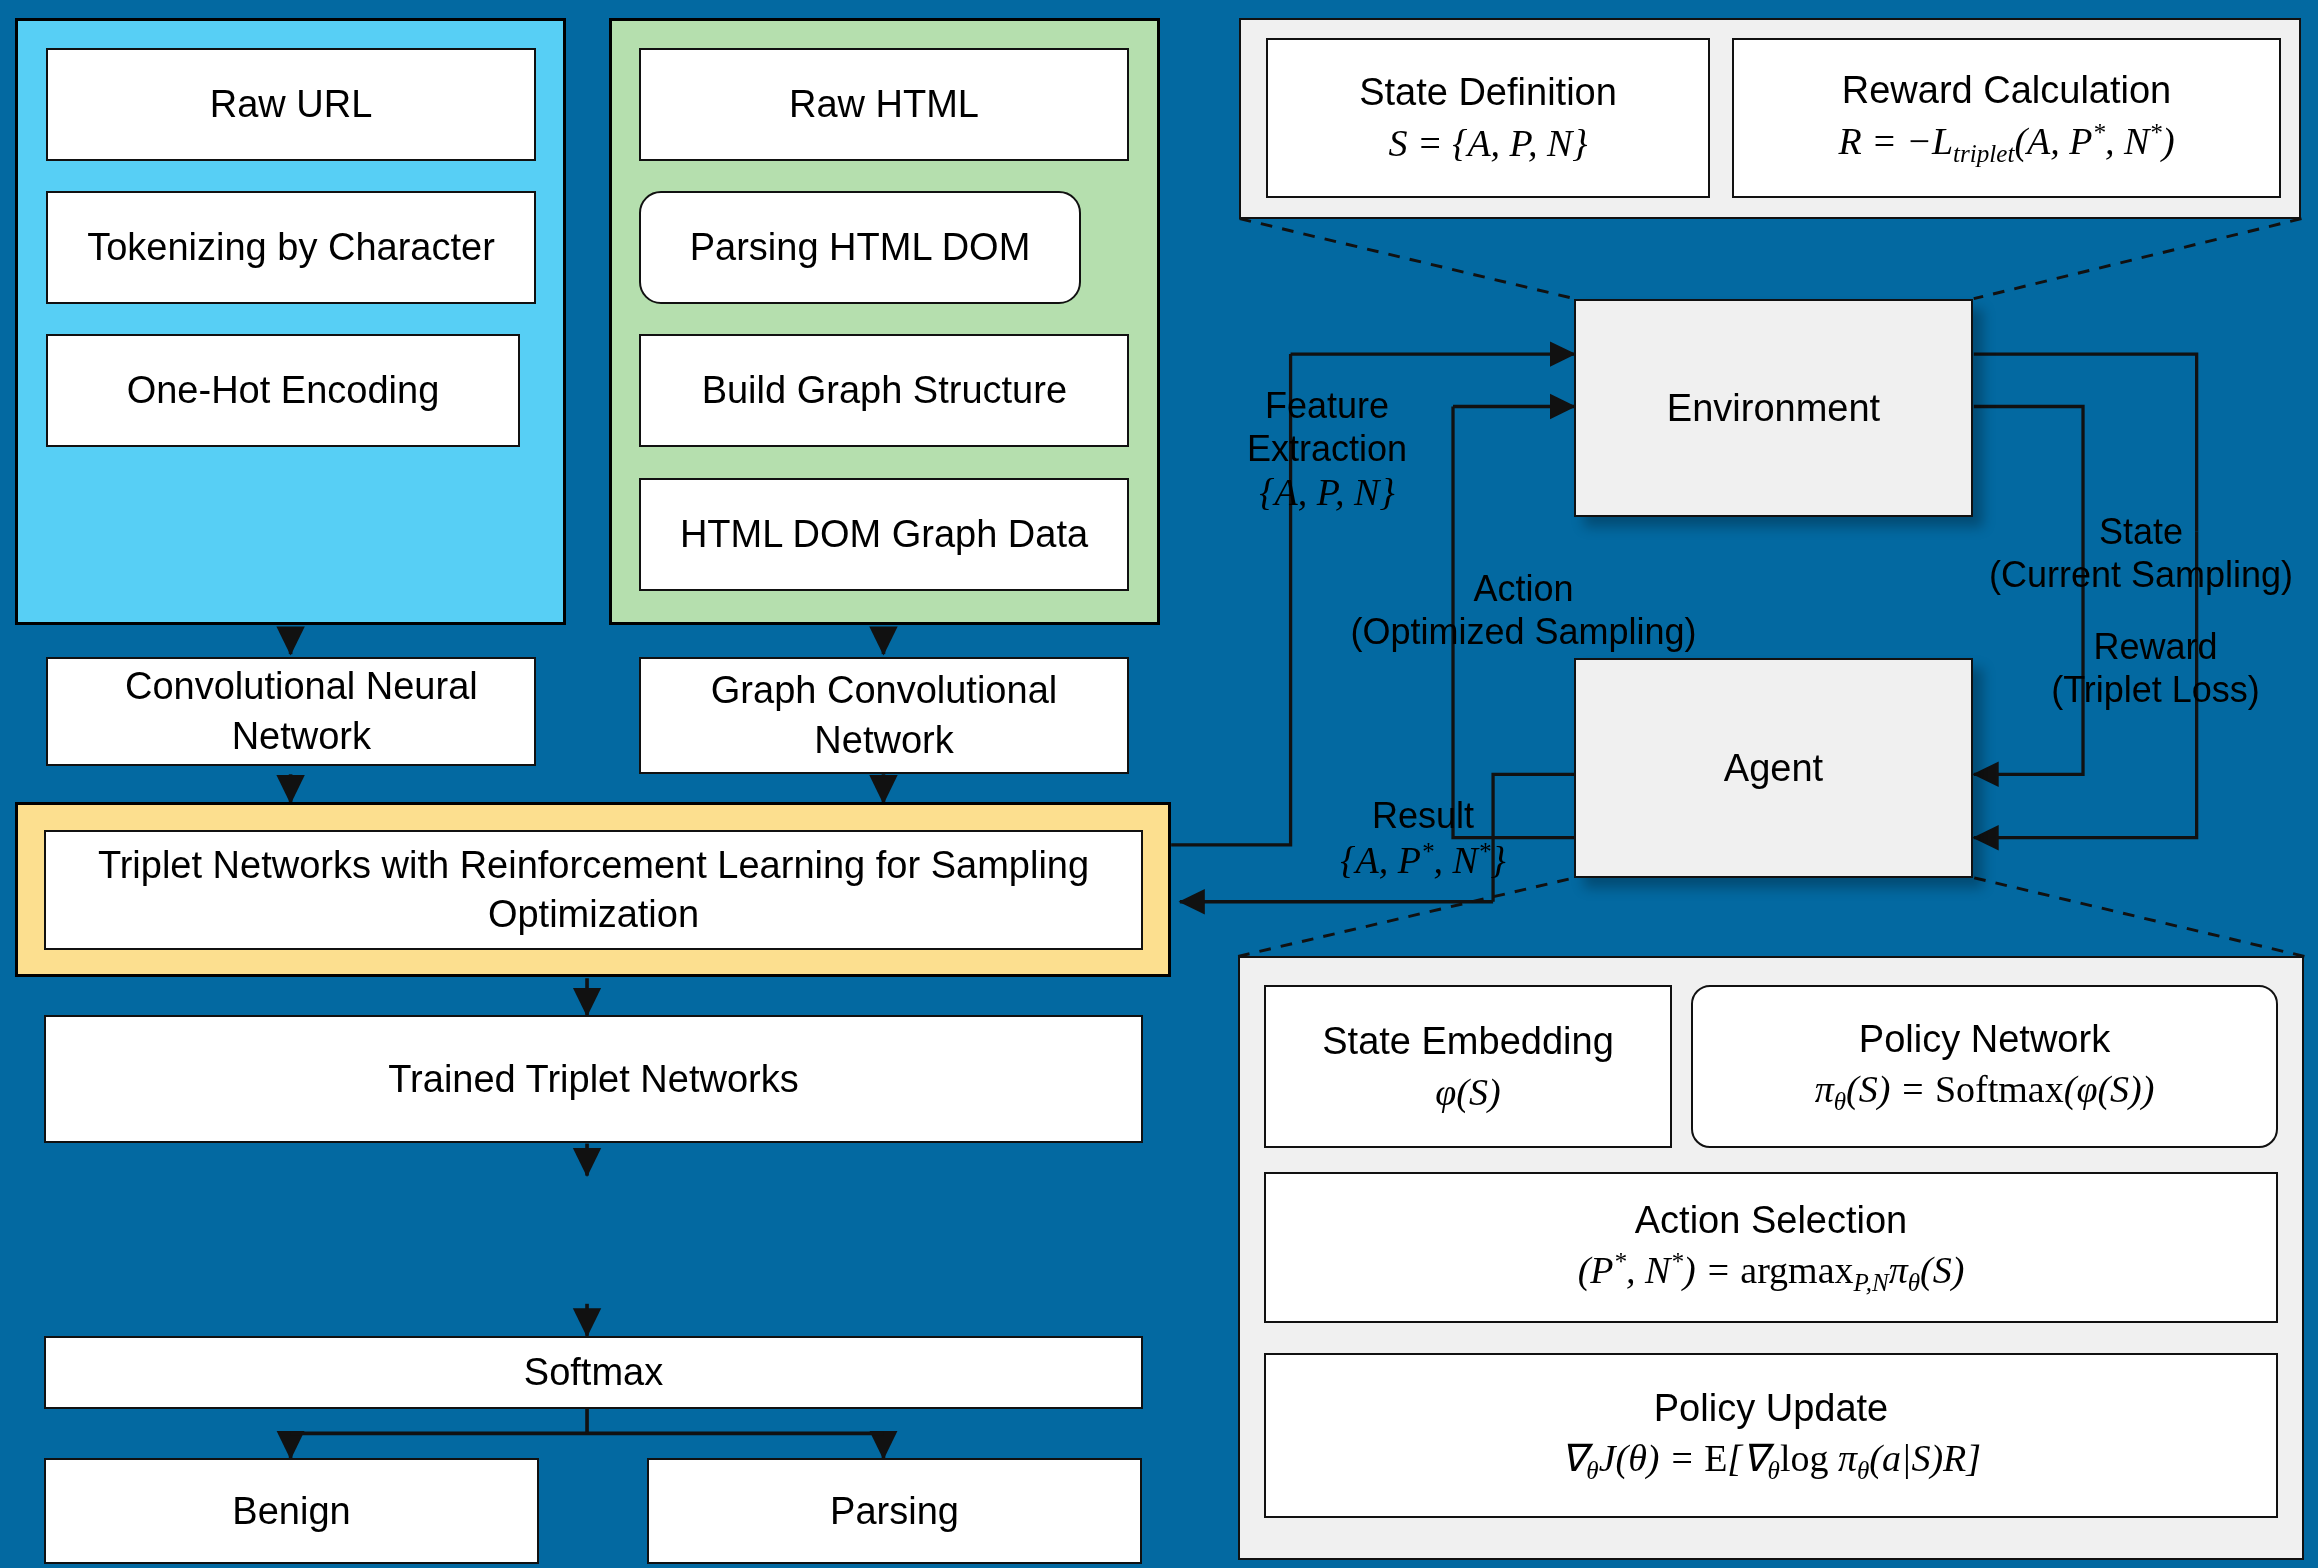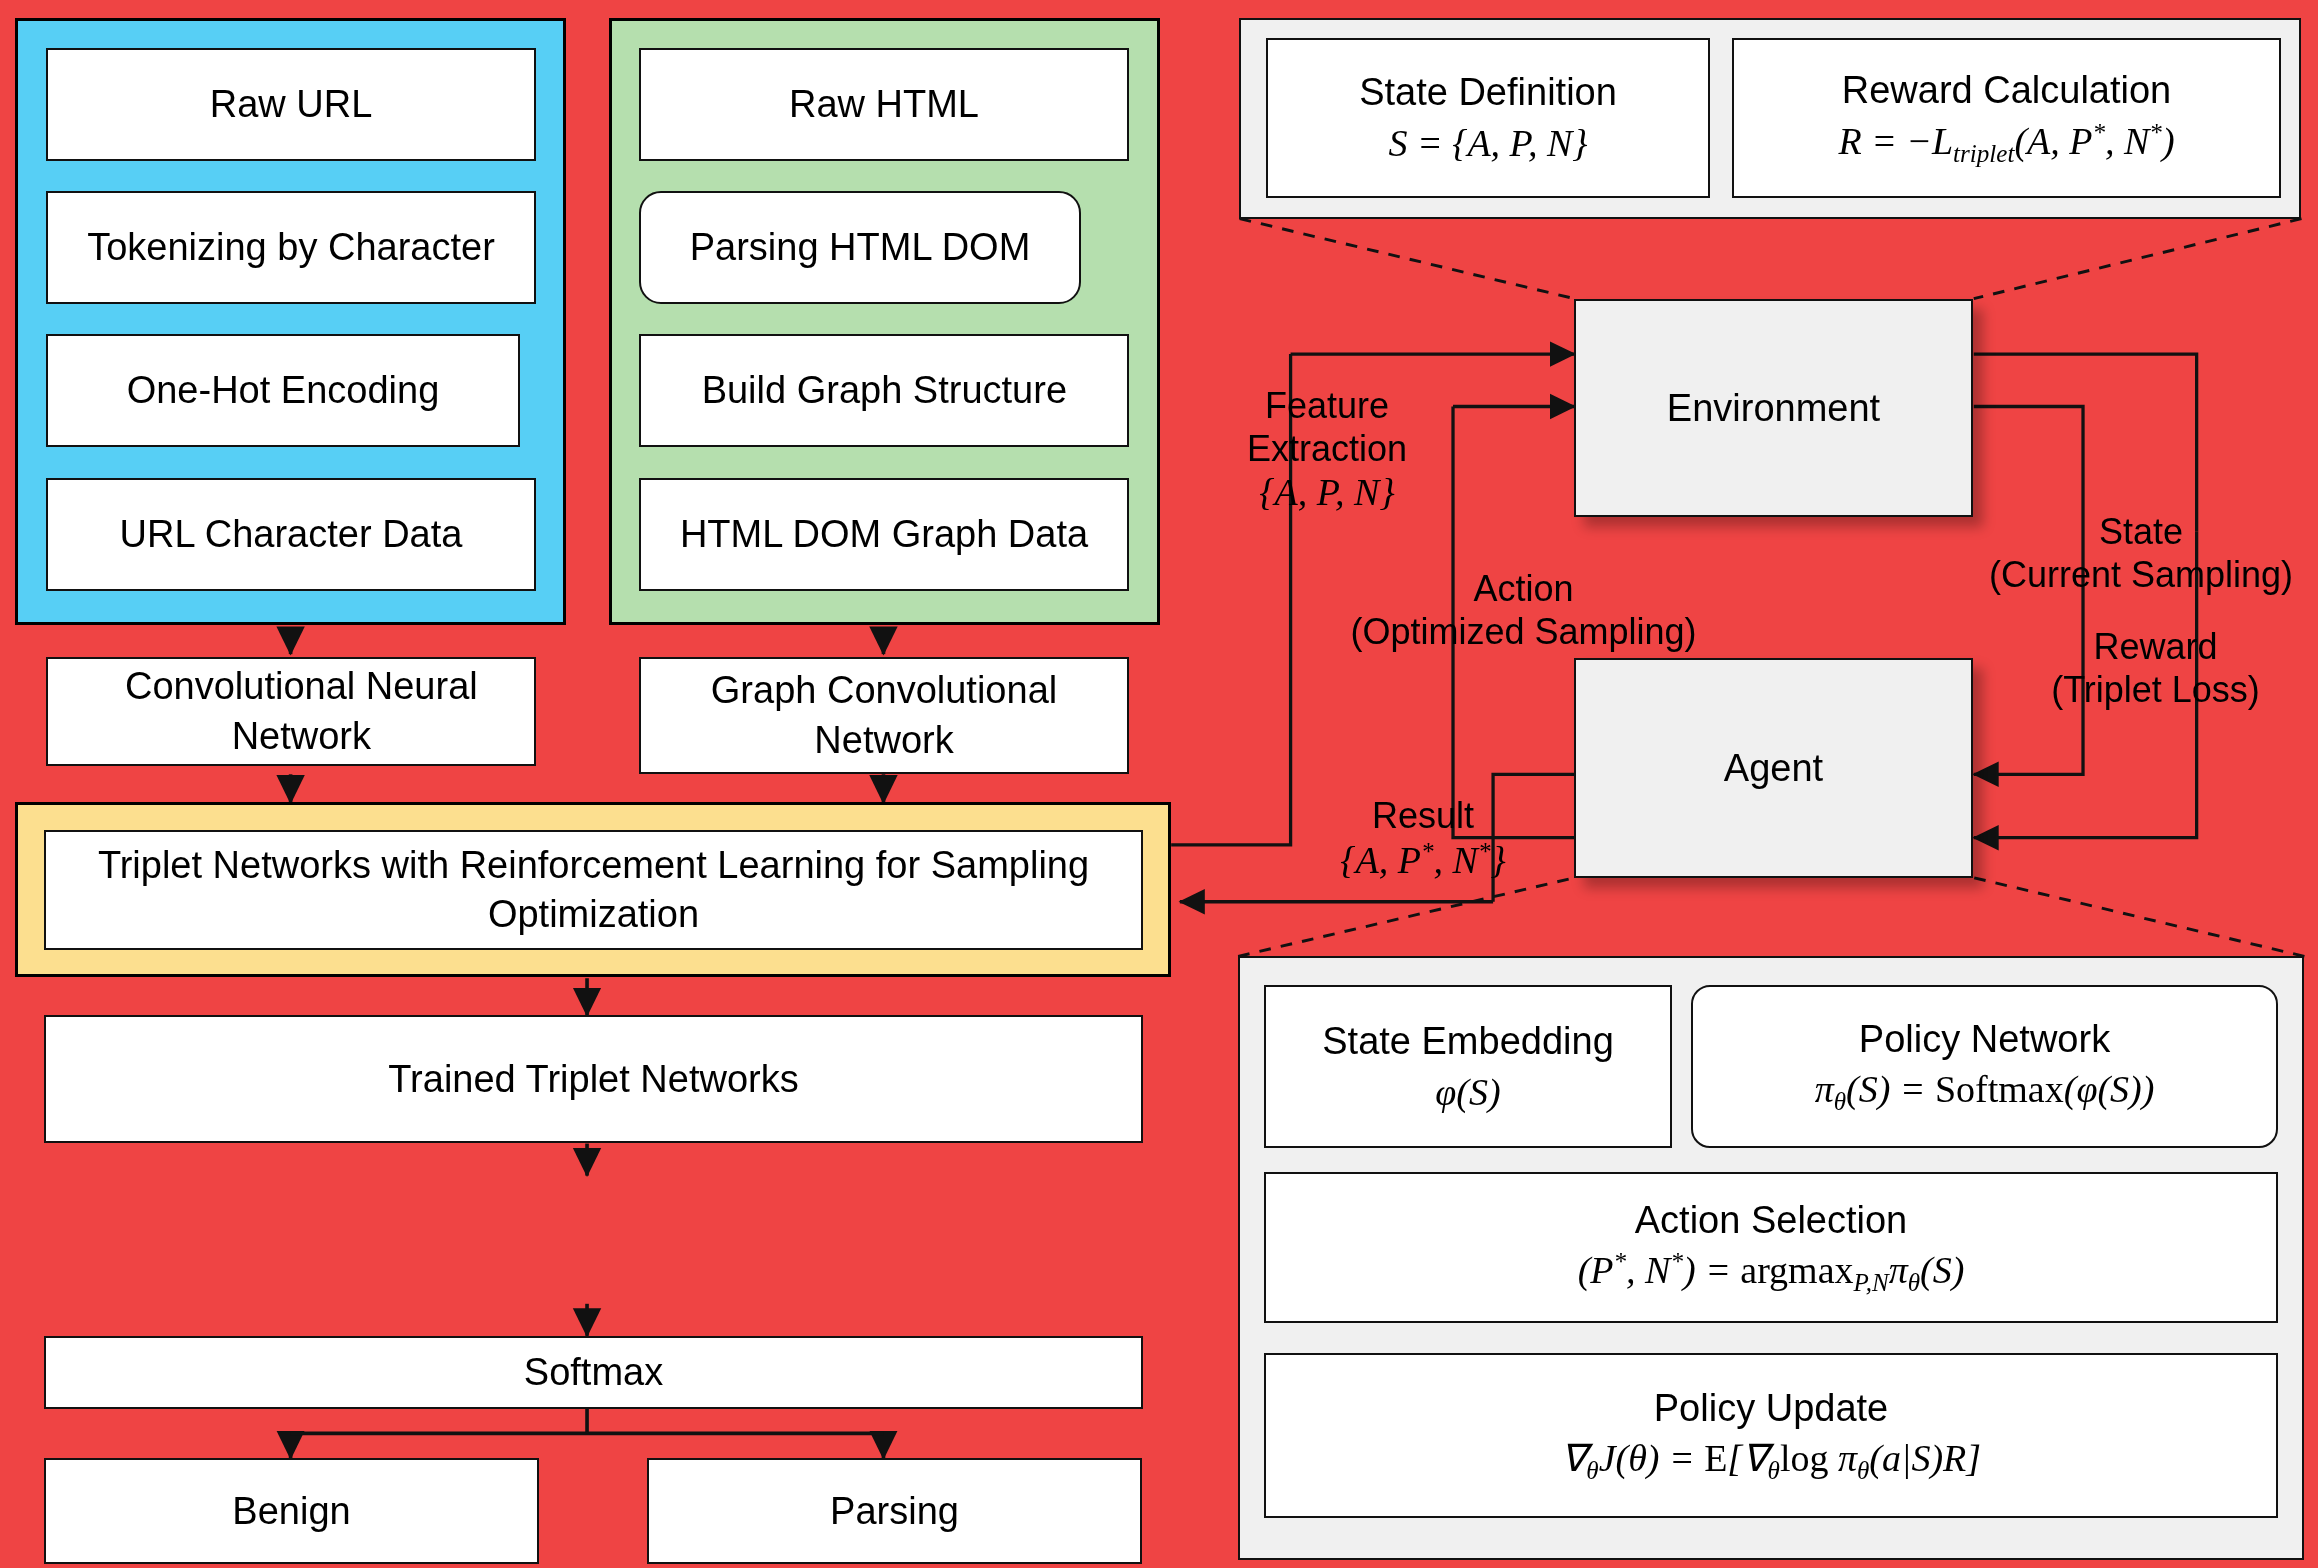--- a/index.html
+++ b/index.html
@@ -1,17 +1,17 @@
 <!DOCTYPE html>
 <html style="font-size:11.7px"><head>
 <meta charset="utf-8">
 <style>
   html,body{margin:0;padding:0;background:#fff;}
   body{font-family:"Liberation Sans",sans-serif;}
-  #stage{position:relative;width:2319px;height:1569px;background:#ef4444;overflow:hidden;}
+  #stage{position:relative;width:2319px;height:1569px;background:#0369a1;overflow:hidden;}
 
   .panel{position:absolute;box-sizing:border-box;}
 
   
   .wrap-blue{background:#57CFF5;border:3.6px solid #000;}
   .wrap-green{background:#B5DFAE;border:3.6px solid #000;}
   .wrap-yellow{background:#FCDF8F;border:3.6px solid #000;}
   .wrap-gray{background:#F0F0F0;border:2.9px solid #111;}
 
   
@@ -97,21 +97,20 @@
       <path d="M1700,1313 L2162,1205"></path>
       <path d="M3164,1313 L2710,1205"></path>
     </g>
   </svg>
 
   <div class="panel wrap-blue" style="left:15.3px;top:17.5px;width:551px;height:607px;"></div>
 
   <div class="box" style="left:46px;top:48px;width:490px;height:113px;">Raw URL</div>
   <div class="box" style="left:46px;top:191px;width:490px;height:113px;">Tokenizing by Character</div>
   <div class="box" style="left:46px;top:334px;width:474px;height:113px;">One-Hot Encoding</div>
-  <div class="box" style="left:46px;top:478px;width:490px;height:113px;">URL Character Data</div>
   <div class="box twoline" style="left:46px;top:657px;width:490px;height:109px;padding-left:28px;">Convolutional Neural Network</div>
 
   <div class="panel wrap-green" style="left:609px;top:17.5px;width:551px;height:607px;"></div>
 
   <div class="box" style="left:639px;top:48px;width:490px;height:113px;">Raw HTML</div>
   <div class="box" style="left:639px;top:191px;width:442px;height:113px;border-radius:22px;">Parsing HTML DOM</div>
   <div class="box" style="left:639px;top:334px;width:490px;height:113px;padding-left:8px;">Build Graph Structure</div>
   <div class="box" style="left:639px;top:478px;width:490px;height:113px;">HTML DOM Graph Data</div>
   <div class="box twoline" style="left:639px;top:657px;width:490px;height:117px;">Graph Convolutional Network</div>
 

